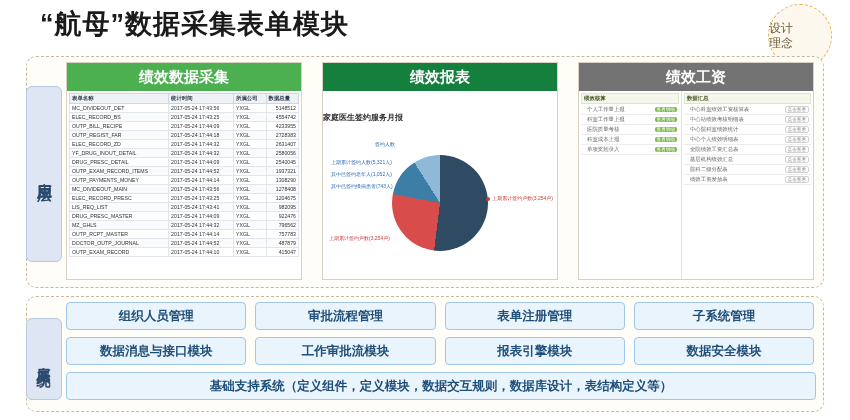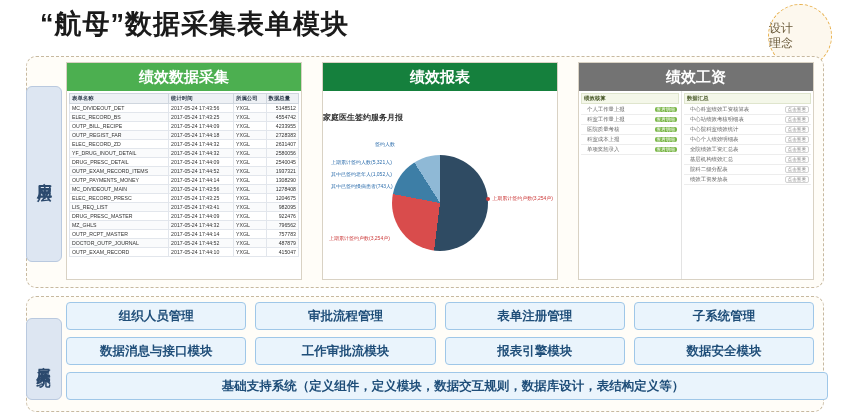--- a/index.html
+++ b/index.html
@@ -91,21 +91,21 @@
     writing-mode:vertical-rl;text-orientation:upright;
     font-size:14px;font-weight:bold;color:#2c4a6e;letter-spacing:2px;
   }
   .rows{position:absolute;left:66px;top:302px;width:748px;}
   .row{display:flex;gap:9px;margin-bottom:7px;}
   .cell{
     flex:1;height:26px;line-height:26px;text-align:center;
     border:1px solid #9fc7e8;border-radius:4px;background:#eaf4fc;
     color:#1f4e79;font-size:12.5px;font-weight:bold;
   }
-  .cell.wide{flex:none;width:100%;padding-left:12px;}
+  .cell.wide{flex:none;width:100%;}
   .row.base .cell{background:#eaf4fc;}
 </style>
 </head>
 <body>
 
 <div class="title">“航母”数据采集表单模块</div>
 
 <div class="concept-badge">
   <span>设计</span>
   <span>理念</span>

